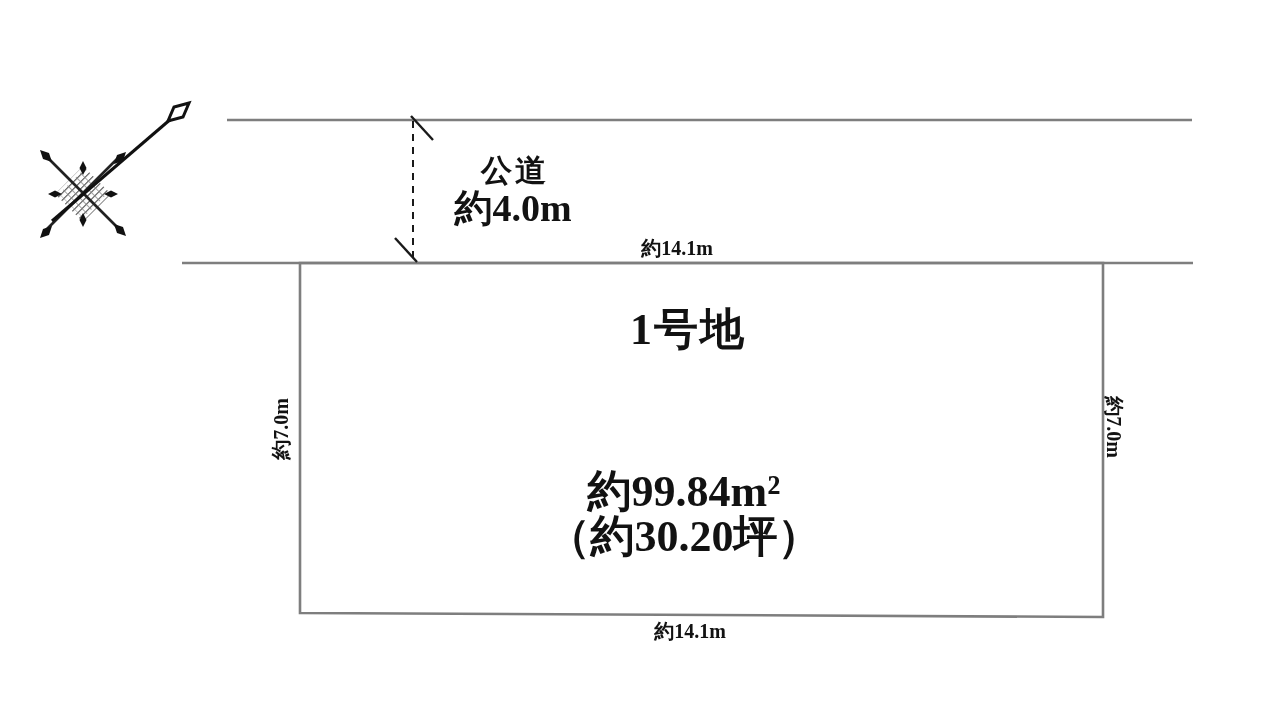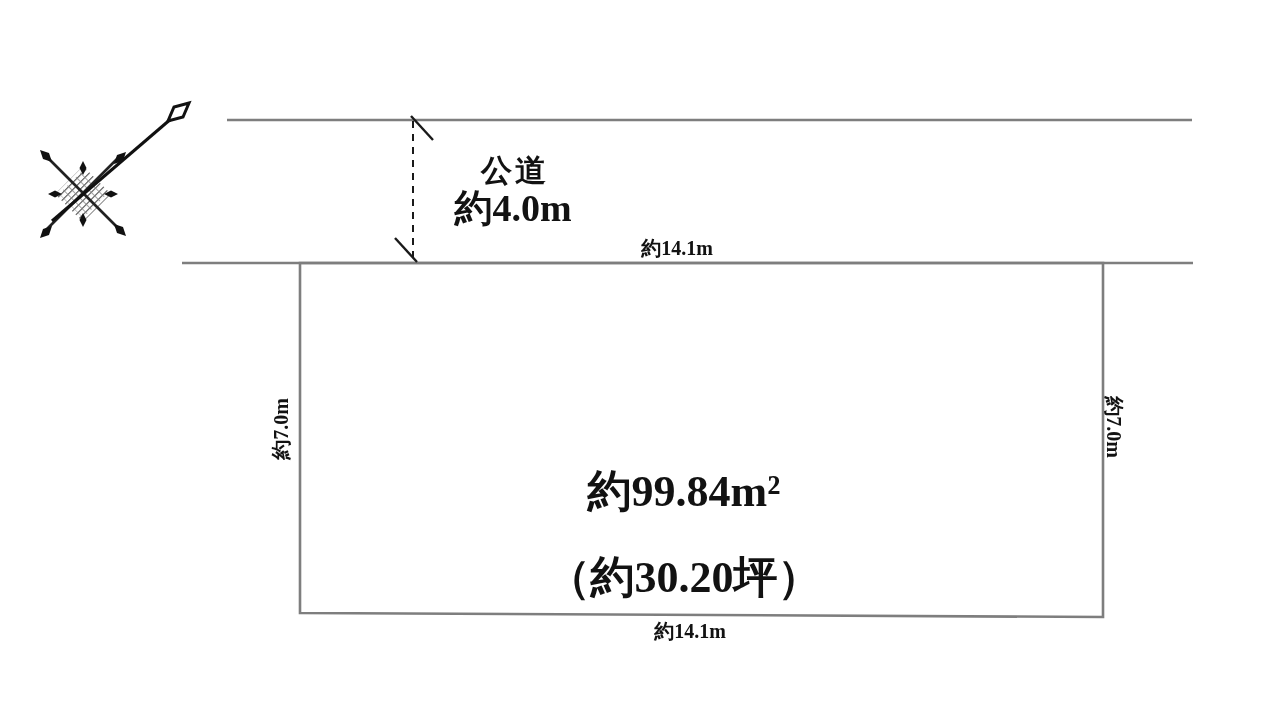--- a/index.html
+++ b/index.html
@@ -82,16 +82,17 @@
   </svg>
 
   <div class="label road-name" style="left:515px;top:170px;">公道</div>
   <div class="label road-width" style="left:513px;top:208px;">約4.0m</div>
 
   <div class="label dim" style="left:677px;top:248px;">約14.1m</div>
   <div class="label dim" style="left:690px;top:631px;">約14.1m</div>
   <div class="label dim dim-left" style="left:281px;top:429px;">約7.0m</div>
   <div class="label dim dim-right" style="left:1114px;top:427px;">約7.0m</div>
 
+  <div class="label plot-title" style="left:688px;top:330px;">1号地</div>
   <div class="label area-line" style="left:684px;top:492px;">約99.84m²</div>
-  <div class="label area-line" style="left:684px;top:537px;margin-top:41px;">（約30.20坪）</div>
+  <div class="label area-line" style="left:684px;top:537px;">（約30.20坪）</div>
 
 </div>
 
 </body></html>

